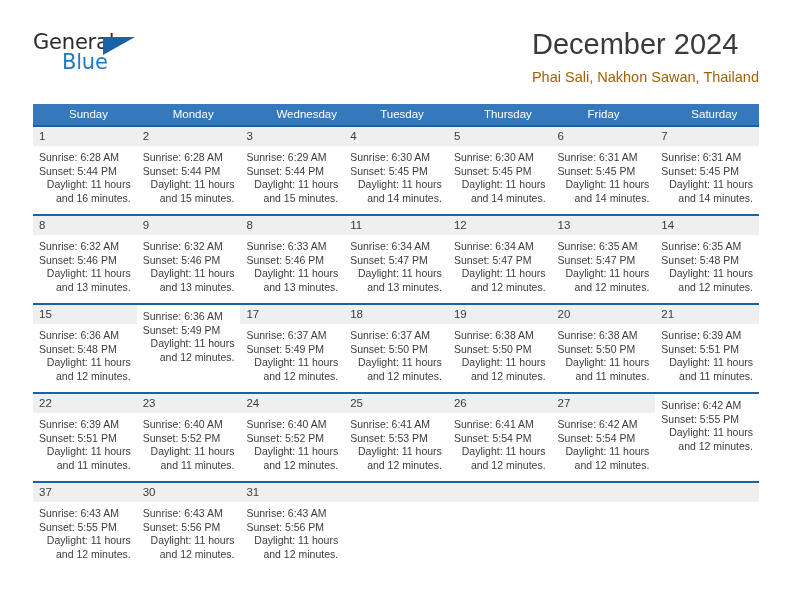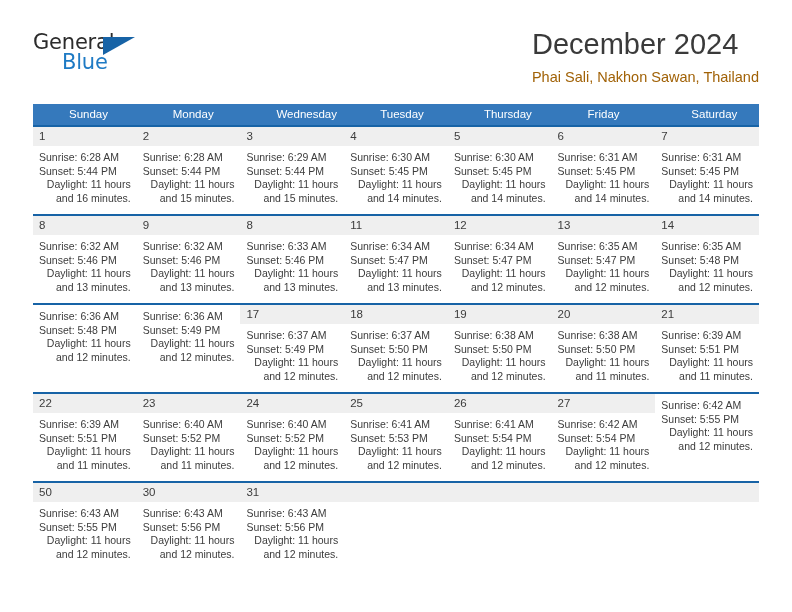--- a/index.html
+++ b/index.html
@@ -303,20 +303,21 @@
         <div class="day-body">
           <div>Sunrise: 6:35 AM</div>
           <div>Sunset: 5:48 PM</div>
           <div class="daylight">Daylight: 11 hours and 12 minutes.</div>
         </div>
       </div>
     </div>
 
     <div class="week-row spacer-below">
       <div class="day-cell">
+        <div class="day-number-band">15</div>
         <div class="day-body">
           <div>Sunrise: 6:36 AM</div>
           <div>Sunset: 5:48 PM</div>
           <div class="daylight">Daylight: 11 hours and 12 minutes.</div>
         </div>
       </div>
       <div class="day-cell">
         <div class="day-body">
           <div>Sunrise: 6:36 AM</div>
           <div>Sunset: 5:49 PM</div>
@@ -418,21 +419,21 @@
         <div class="day-body">
           <div>Sunrise: 6:42 AM</div>
           <div>Sunset: 5:55 PM</div>
           <div class="daylight">Daylight: 11 hours and 12 minutes.</div>
         </div>
       </div>
     </div>
 
     <div class="week-row">
       <div class="day-cell">
-        <div class="day-number-band">50</div>
+        <div class="day-number-band">37</div>
         <div class="day-body">
           <div>Sunrise: 6:43 AM</div>
           <div>Sunset: 5:55 PM</div>
           <div class="daylight">Daylight: 11 hours and 12 minutes.</div>
         </div>
       </div>
       <div class="day-cell">
         <div class="day-number-band">30</div>
         <div class="day-body">
           <div>Sunrise: 6:43 AM</div>

